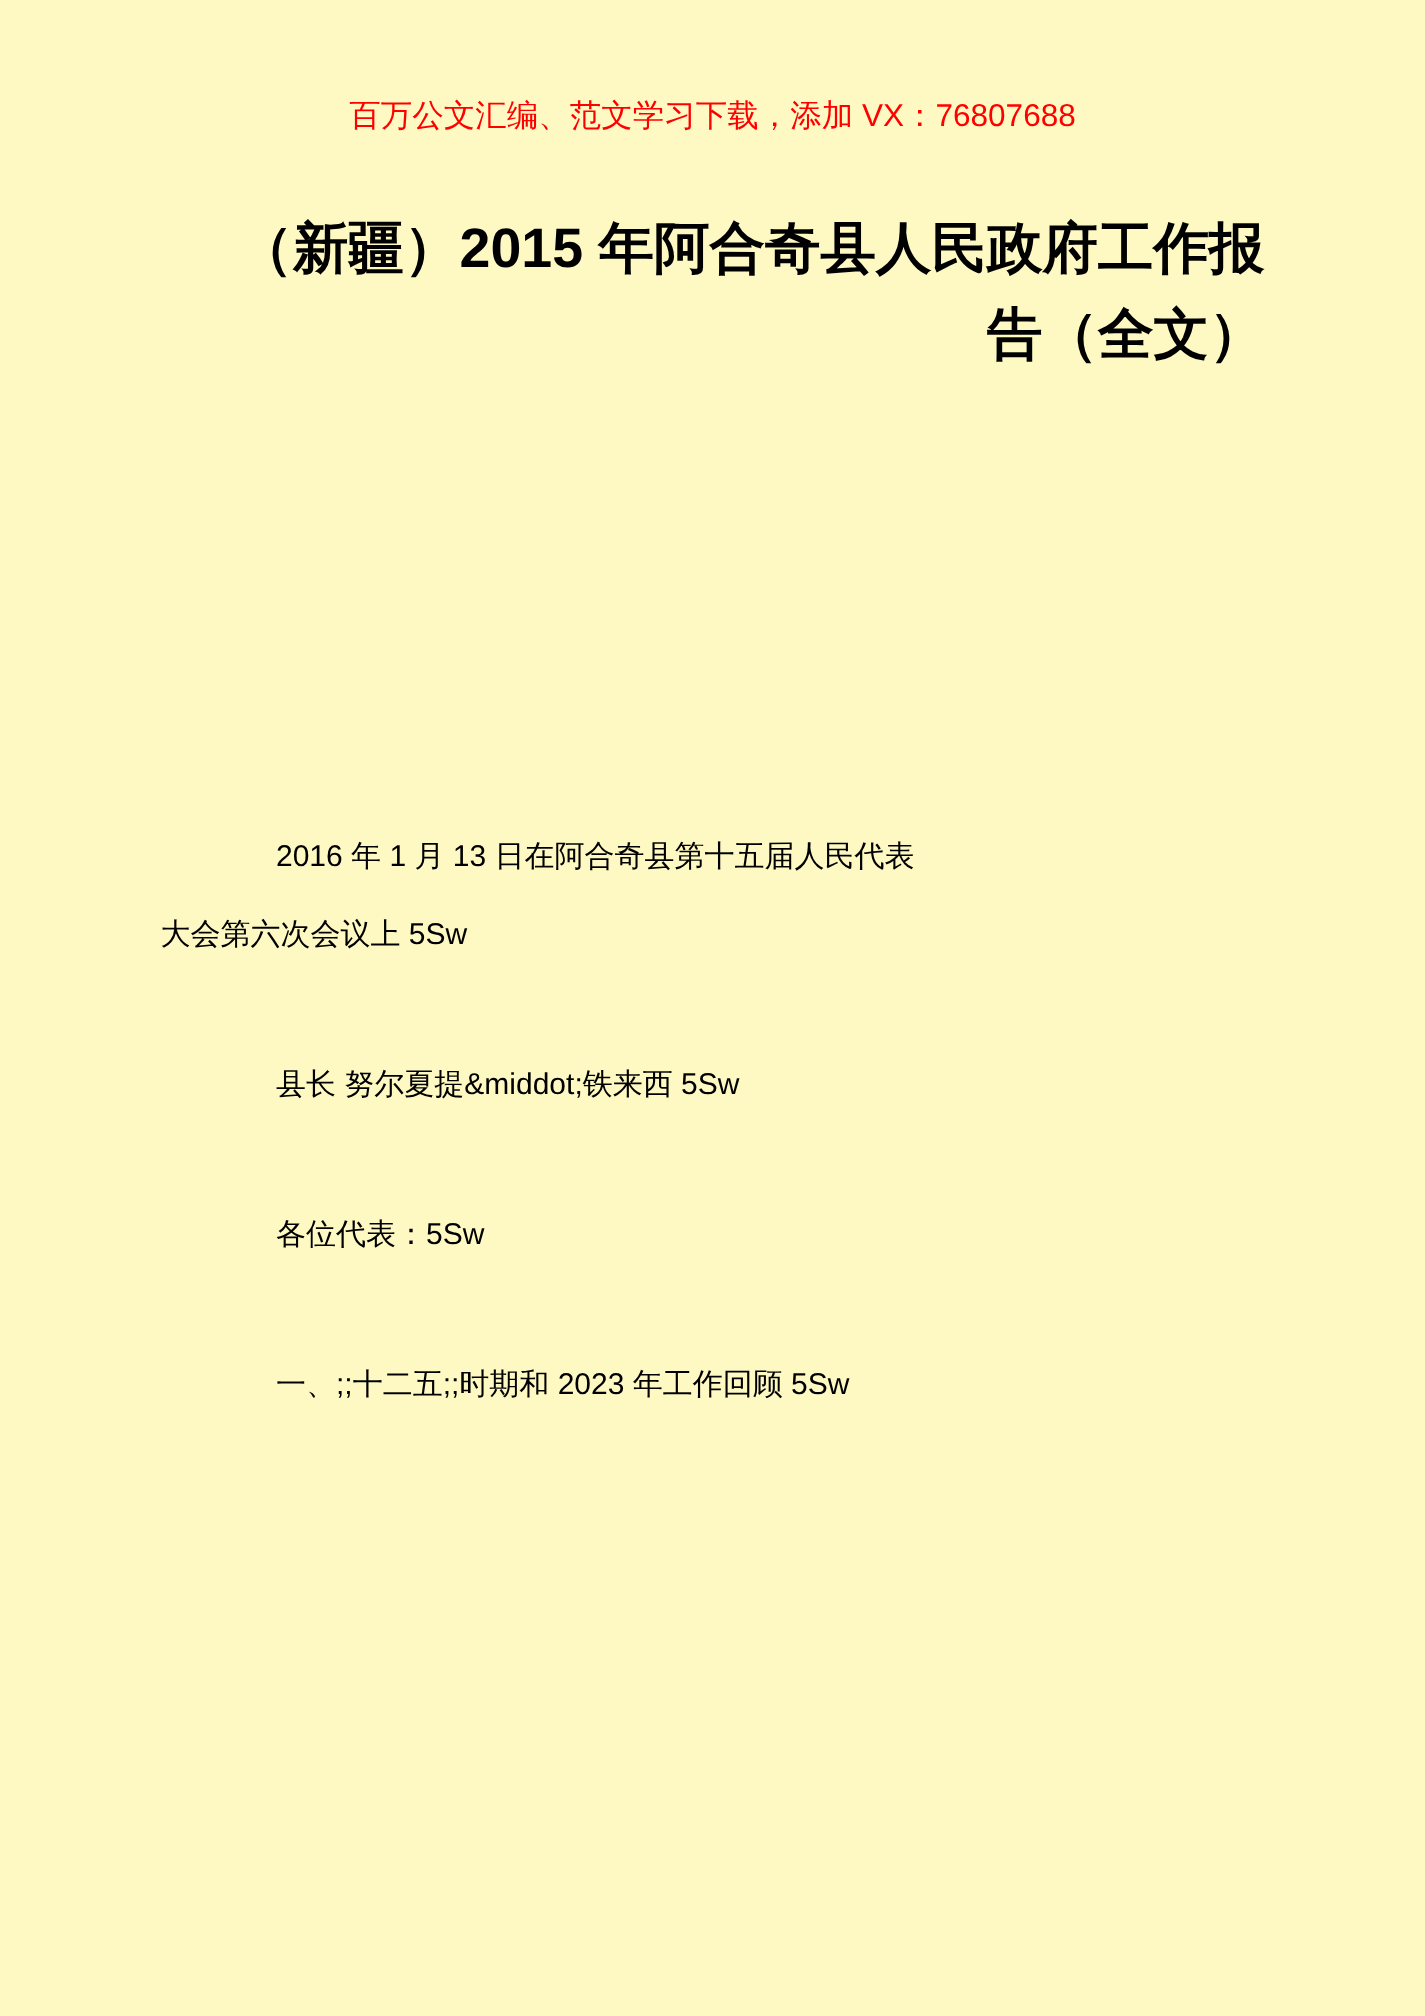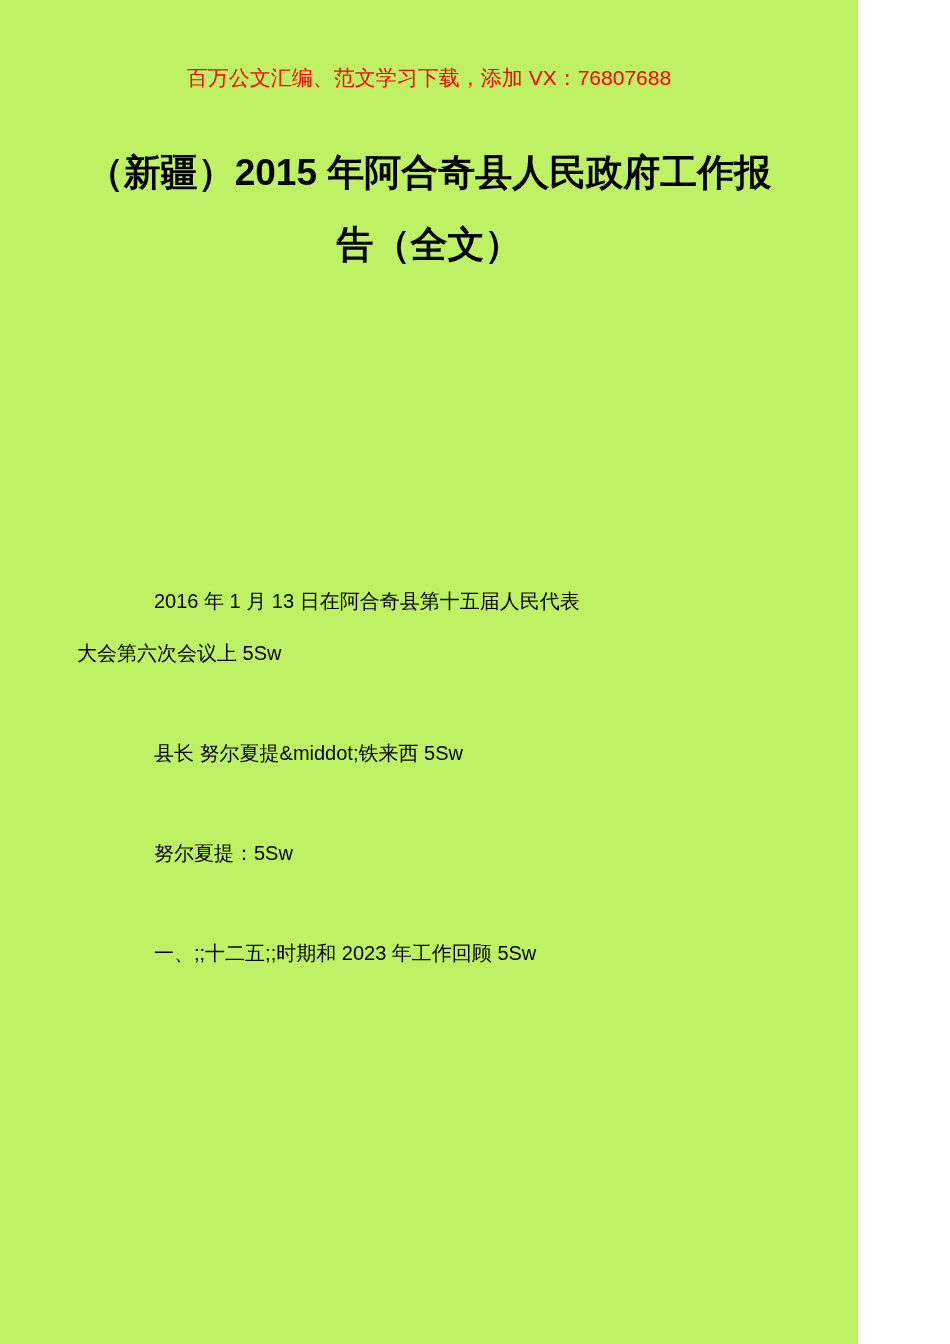--- a/index.html
+++ b/index.html
@@ -5,41 +5,41 @@
   html, body { margin: 0; padding: 0; }
   body {
     width: 950px;
     height: 1344px;
     background: #ffffff;
     color: #000000;
     font-family: "Liberation Sans", "DejaVu Sans", sans-serif;
     overflow: hidden;
   }
   .page {
-    width: 858px;
+    width: 950px;
     height: 1344px;
     box-sizing: border-box;
-    padding: 0 77px;
-    background: #bef264;
+    padding: 0 107px;
+    background: #fef9c3;
   }
   .notice {
     padding-top: 63px;
     text-align: center;
     color: #ff0000;
     font-size: 21px;
     line-height: 30px;
     white-space: pre;
     font-weight: normal;
   }
   .title {
     margin: 44px 0 0 0;
     font-size: 37px;
     font-weight: bold;
-    line-height: 72px;
-    text-align: center;
+    line-height: 57px;
+    text-align: right;
     white-space: pre;
     color: #000000;
   }
   .content {
     margin-top: 294px;
   }
   .para {
     margin: 0 0 48px 0;
     font-size: 20px;
     line-height: 52px;
@@ -55,17 +55,17 @@
 
   <div class="notice">百万公文汇编、范文学习下载，添加 VX：76807688</div>
 
   <h1 class="title">（新疆）2015 年阿合奇县人民政府工作报
 告（全文）</h1>
 
   <div class="content">
     <p class="para">2016 年 1 月 13 日在阿合奇县第十五届人民代表
 大会第六次会议上 5Sw</p>
     <p class="para">县长 努尔夏提&amp;middot;铁来西 5Sw</p>
-    <p class="para">努尔夏提：5Sw</p>
+    <p class="para">各位代表：5Sw</p>
     <p class="para">一、;;十二五;;时期和 2023 年工作回顾 5Sw</p>
   </div>
 
 </div>
 
 </body></html>

